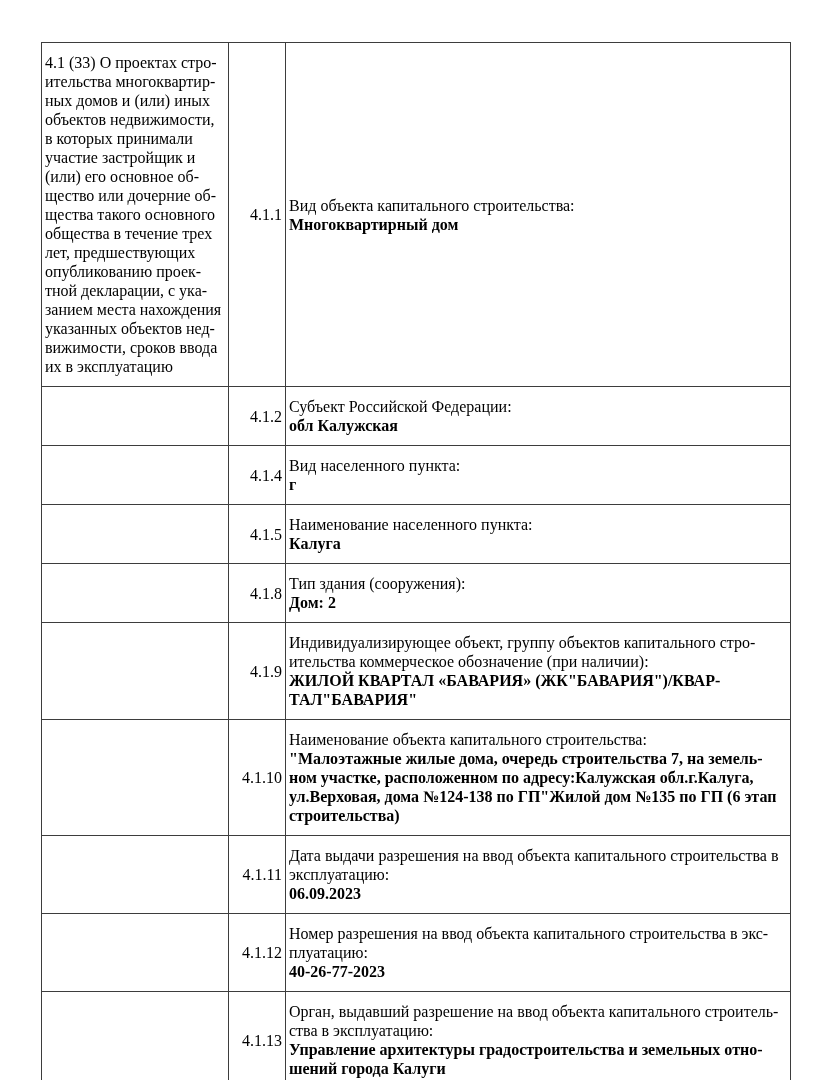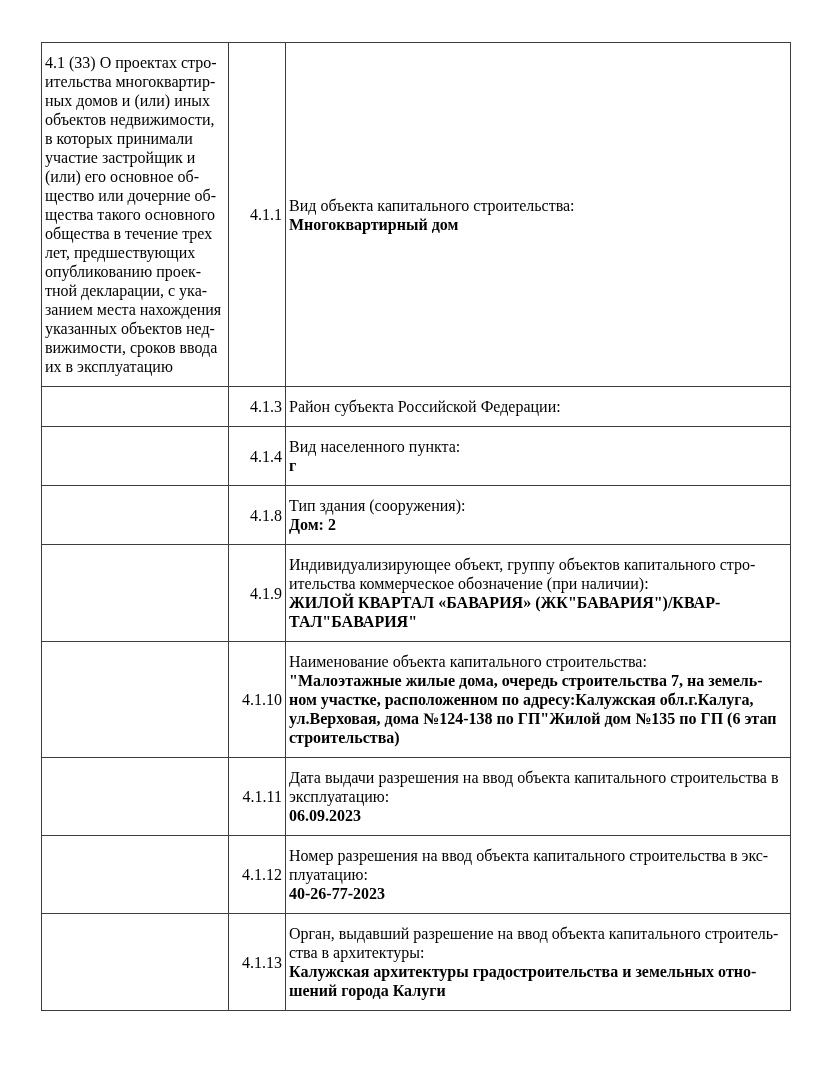--- a/index.html
+++ b/index.html
@@ -87,32 +87,40 @@
 вижимости, сроков ввода
 их в эксплуатацию</td>
       <td class="num">4.1.1</td>
       <td class="field">
         <div class="label">Вид объекта капитального строительства:</div>
         <div class="value-line"><span class="value-prefix"></span><span class="value">Многоквартирный дом</span></div>
       </td>
     </tr>
     <tr>
       <td class="desc"></td>
-      <td class="num">4.1.3</td>
+      <td class="num">4.1.2</td>
       <td class="field">
-        <div class="label">Район субъекта Российской Федерации:</div>
-        <div class="value-line"><span class="value-prefix"></span><span class="value"></span></div>
+        <div class="label">Субъект Российской Федерации:</div>
+        <div class="value-line"><span class="value-prefix"></span><span class="value">обл Калужская</span></div>
       </td>
     </tr>
     <tr>
       <td class="desc"></td>
       <td class="num">4.1.4</td>
       <td class="field">
         <div class="label">Вид населенного пункта:</div>
         <div class="value-line"><span class="value-prefix"></span><span class="value">г</span></div>
+      </td>
+    </tr>
+    <tr>
+      <td class="desc"></td>
+      <td class="num">4.1.5</td>
+      <td class="field">
+        <div class="label">Наименование населенного пункта:</div>
+        <div class="value-line"><span class="value-prefix"></span><span class="value">Калуга</span></div>
       </td>
     </tr>
     <tr>
       <td class="desc"></td>
       <td class="num">4.1.8</td>
       <td class="field">
         <div class="label">Тип здания (сооружения):</div>
         <div class="value-line"><span class="value-prefix">Дом: </span><span class="value">2</span></div>
       </td>
     </tr>
@@ -153,19 +161,19 @@
         <div class="label">Номер разрешения на ввод объекта капитального строительства в экс-
 плуатацию:</div>
         <div class="value-line"><span class="value-prefix"></span><span class="value">40-26-77-2023</span></div>
       </td>
     </tr>
     <tr>
       <td class="desc"></td>
       <td class="num">4.1.13</td>
       <td class="field">
         <div class="label">Орган, выдавший разрешение на ввод объекта капитального строитель-
-ства в архитектуры:</div>
-        <div class="value-line"><span class="value-prefix"></span><span class="value">Калужская архитектуры градостроительства и земельных отно-
+ства в эксплуатацию:</div>
+        <div class="value-line"><span class="value-prefix"></span><span class="value">Управление архитектуры градостроительства и земельных отно-
 шений города Калуги</span></div>
       </td>
     </tr>
   </tbody>
 </table>
 
 </body></html>

